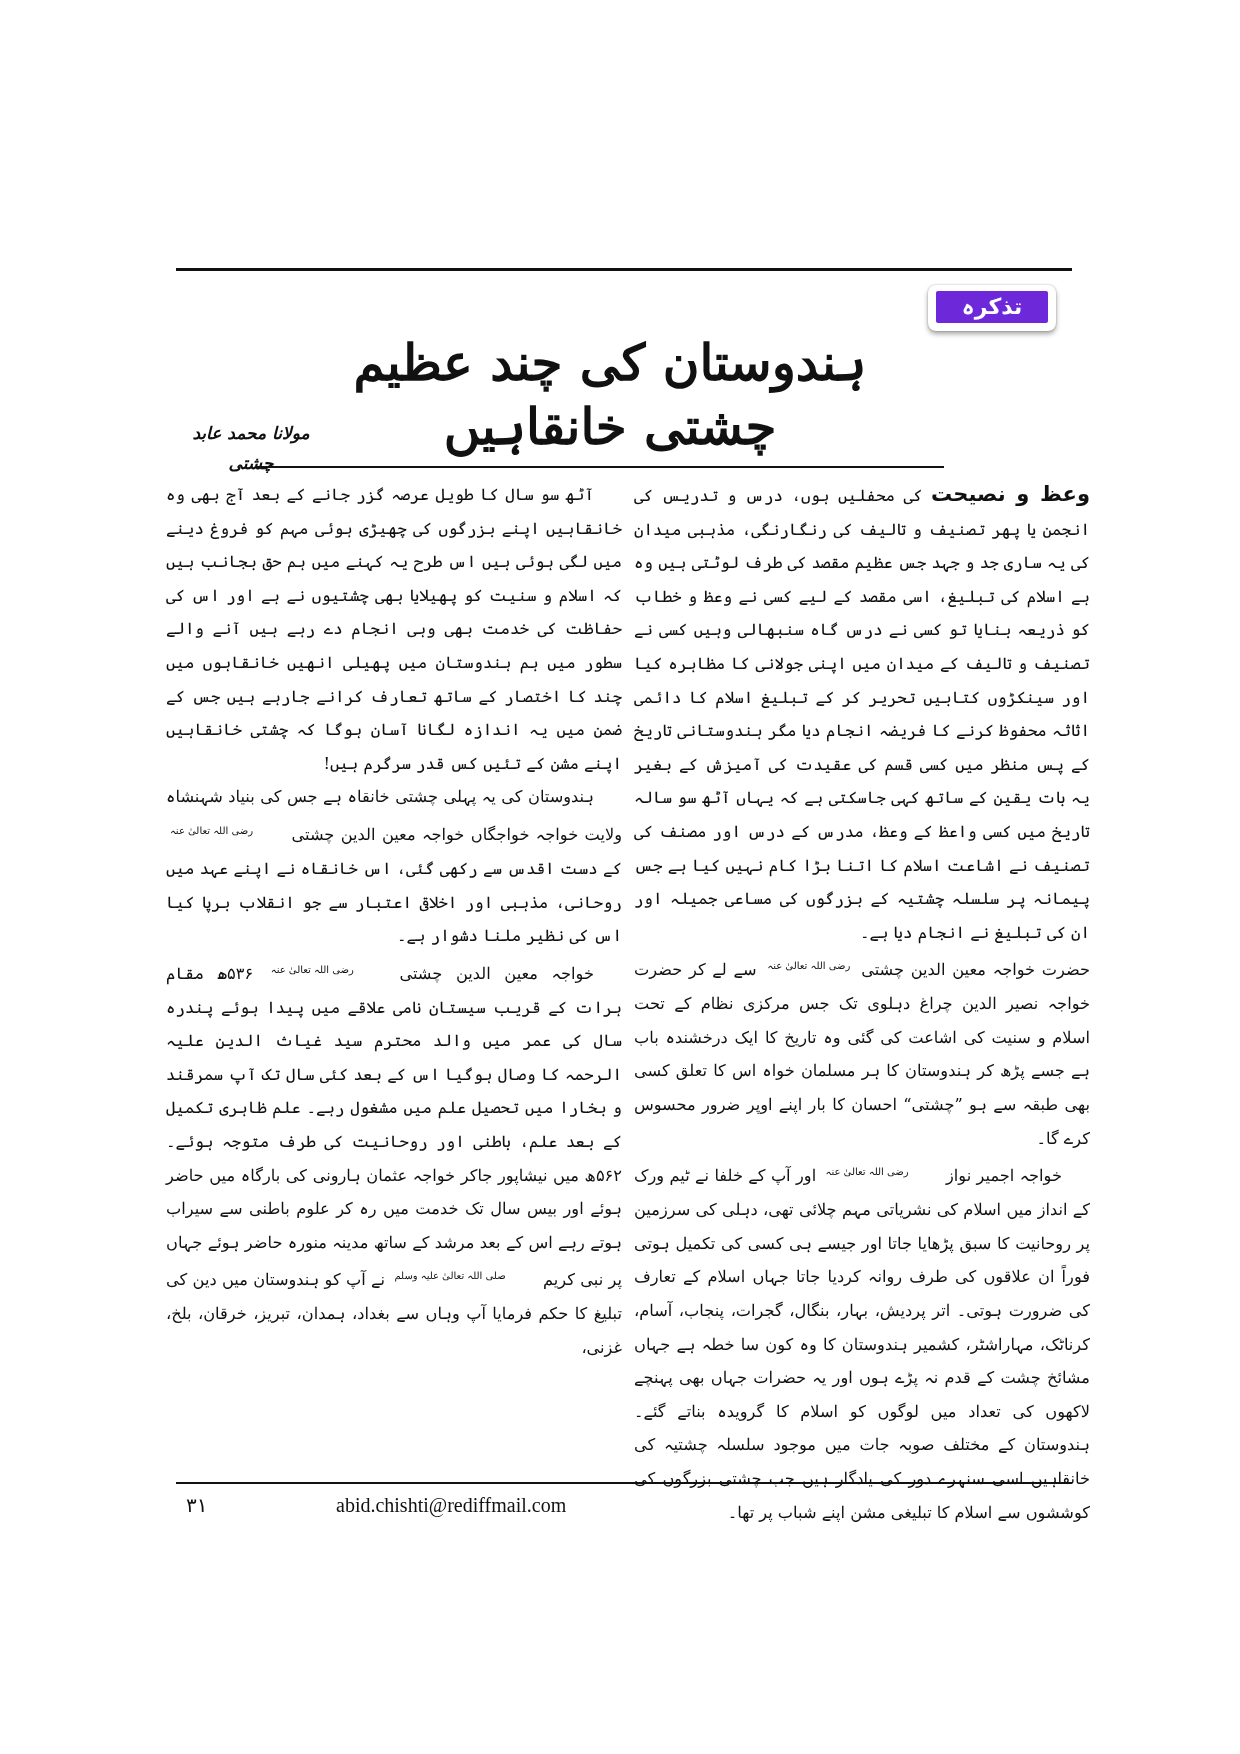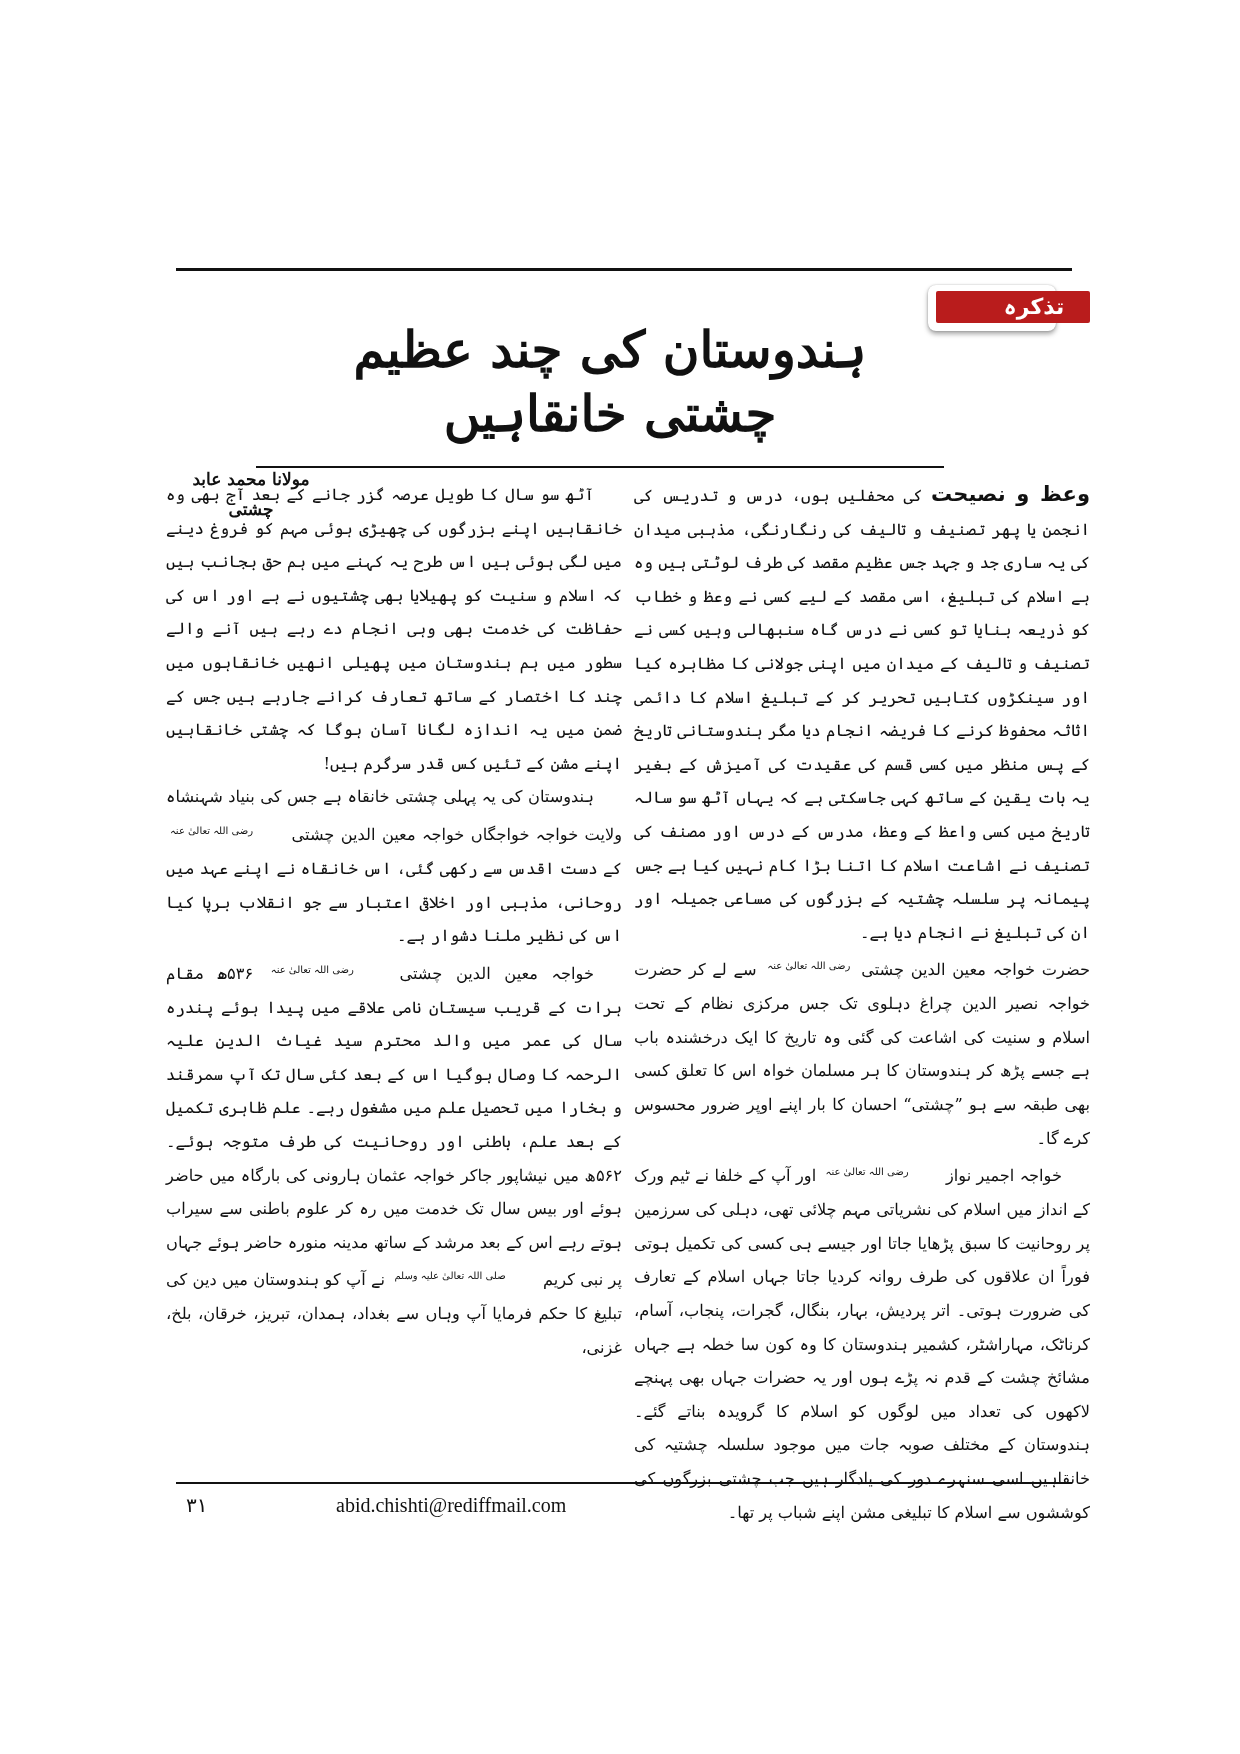--- a/index.html
+++ b/index.html
@@ -3,31 +3,31 @@
 <meta charset="utf-8">
 <style>
   html, body { margin:0; padding:0; background:#ffffff; }
   body { width:1240px; height:1754px; position:relative; overflow:hidden;
          font-family:"DejaVu Sans", sans-serif; color:#111; }
   .page { position:absolute; left:0; top:0; width:1240px; height:1754px; }
   .rule-top { position:absolute; left:176px; top:268px; width:896px; height:3px; background:#111; }
   .badge-wrap { position:absolute; left:928px; top:285px; width:128px; height:46px;
                 background:#fff; border-radius:8px;
                 box-shadow:0 3px 5px rgba(0,0,0,0.35), 0 0 2px rgba(0,0,0,0.25); }
-  .badge { position:absolute; left:8px; top:6px; width:112px; height:32px; background:#b91c1c;
+  .badge { position:absolute; left:8px; top:6px; width:112px; height:32px; background:#6d28d9;
            color:#fff; font-weight:bold; font-size:22px; line-height:32px; text-align:center;
-           direction:rtl; font-family:"DejaVu Sans", sans-serif; border-radius:2px;padding-left:42px; }
-  .title { position:absolute; left:300px; top:318px; width:620px; text-align:center;
+           direction:rtl; font-family:"DejaVu Sans", sans-serif; border-radius:2px; }
+  .title { position:absolute; left:300px; top:331px; width:620px; text-align:center;
            direction:rtl; font-family:"DejaVu Serif", serif; font-size:50px; line-height:64px;
            font-weight:bold; }
   .subtitle { position:absolute; left:380px; top:405px; width:480px; text-align:center; direction:rtl;
               font-family:"DejaVu Sans", sans-serif; font-weight:900; font-size:36px; line-height:52px;
               letter-spacing:1px; }
   .author { position:absolute; left:176px; top:418px; width:150px; text-align:center; direction:rtl;
-            font-family:"DejaVu Serif", serif; font-weight:bold; font-size:17px; line-height:30px;margin-top:46px; }
+            font-family:"DejaVu Serif", serif; font-style:italic; font-weight:bold; font-size:17px; line-height:30px; }
   .rule-mid { position:absolute; left:256px; top:466px; width:688px; height:2px; background:#111; }
   .col { position:absolute; top:478px; width:456px; direction:rtl; text-align:justify;
          font-family:"DejaVu Serif", serif; font-size:16.2px; line-height:33.6px; }
   .col-right { left:634px; }
   .col-left { left:166px; }
   .col p { margin:0; }
   .indent { text-indent:28px; }
   .lead { font-family:"DejaVu Sans", sans-serif; font-weight:900; font-size:21px; }
   .heading { font-family:"DejaVu Sans", sans-serif; font-weight:900; font-size:18px; padding-right:4px; }
   .heading-note { font-size:15px; font-weight:normal; }

